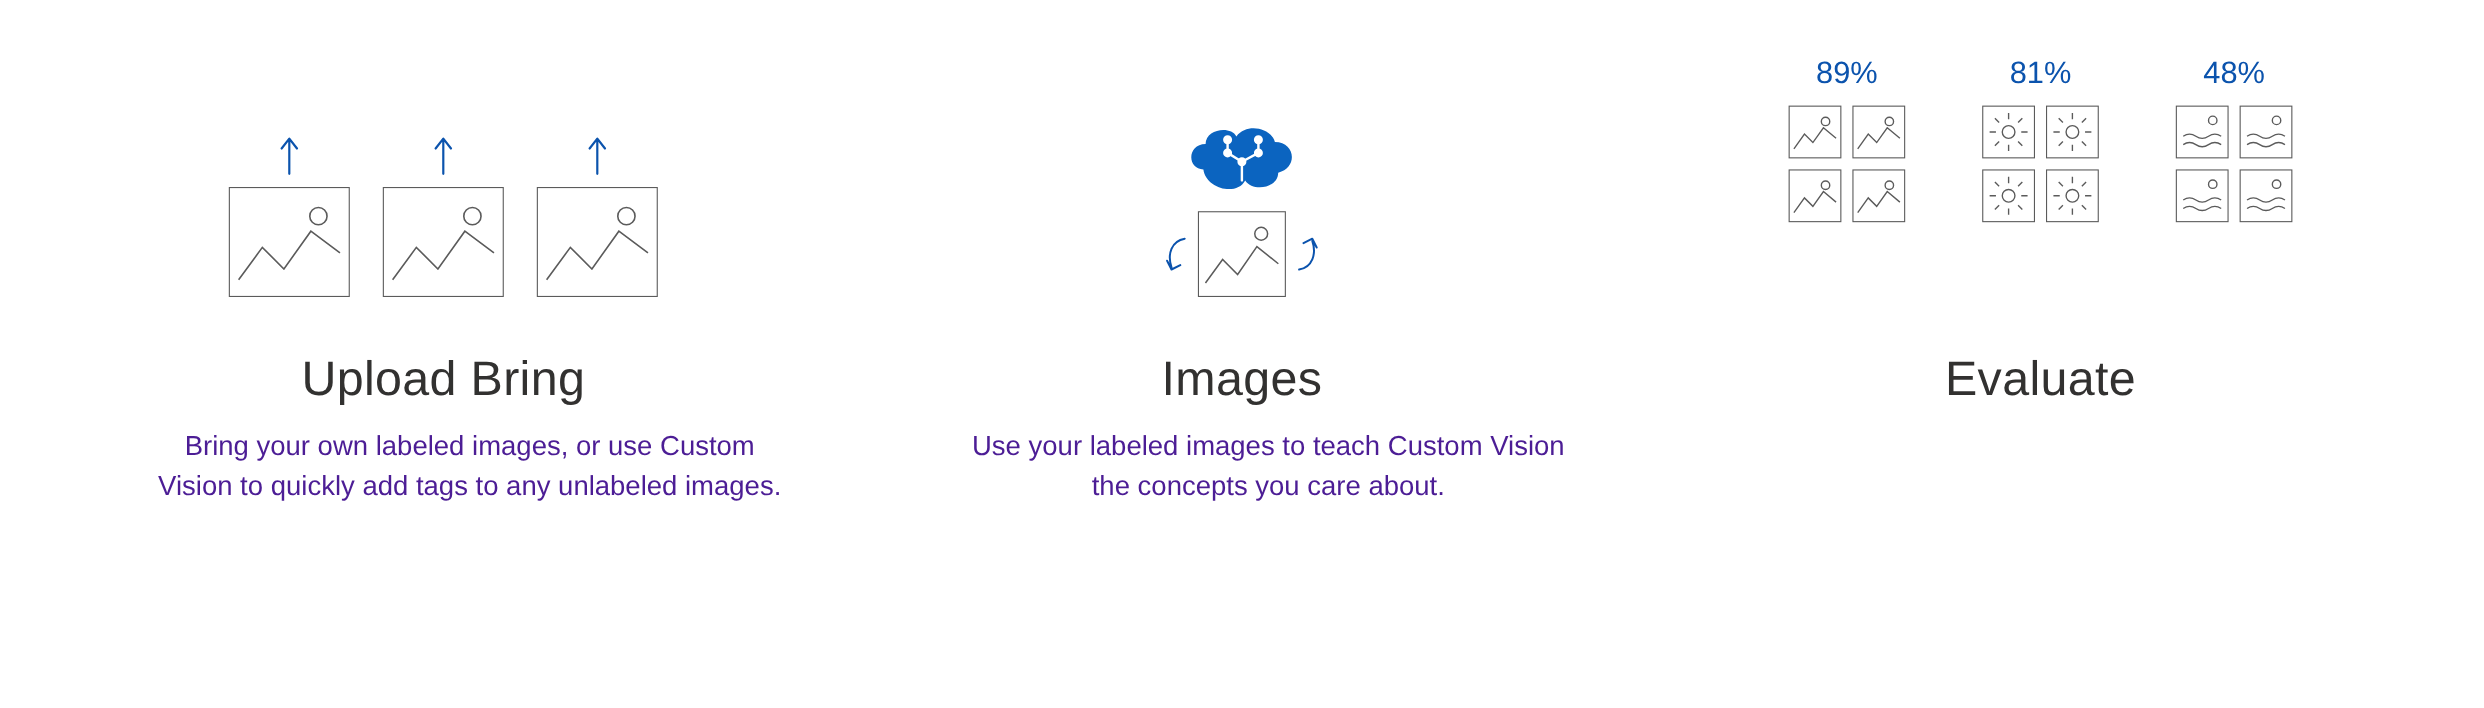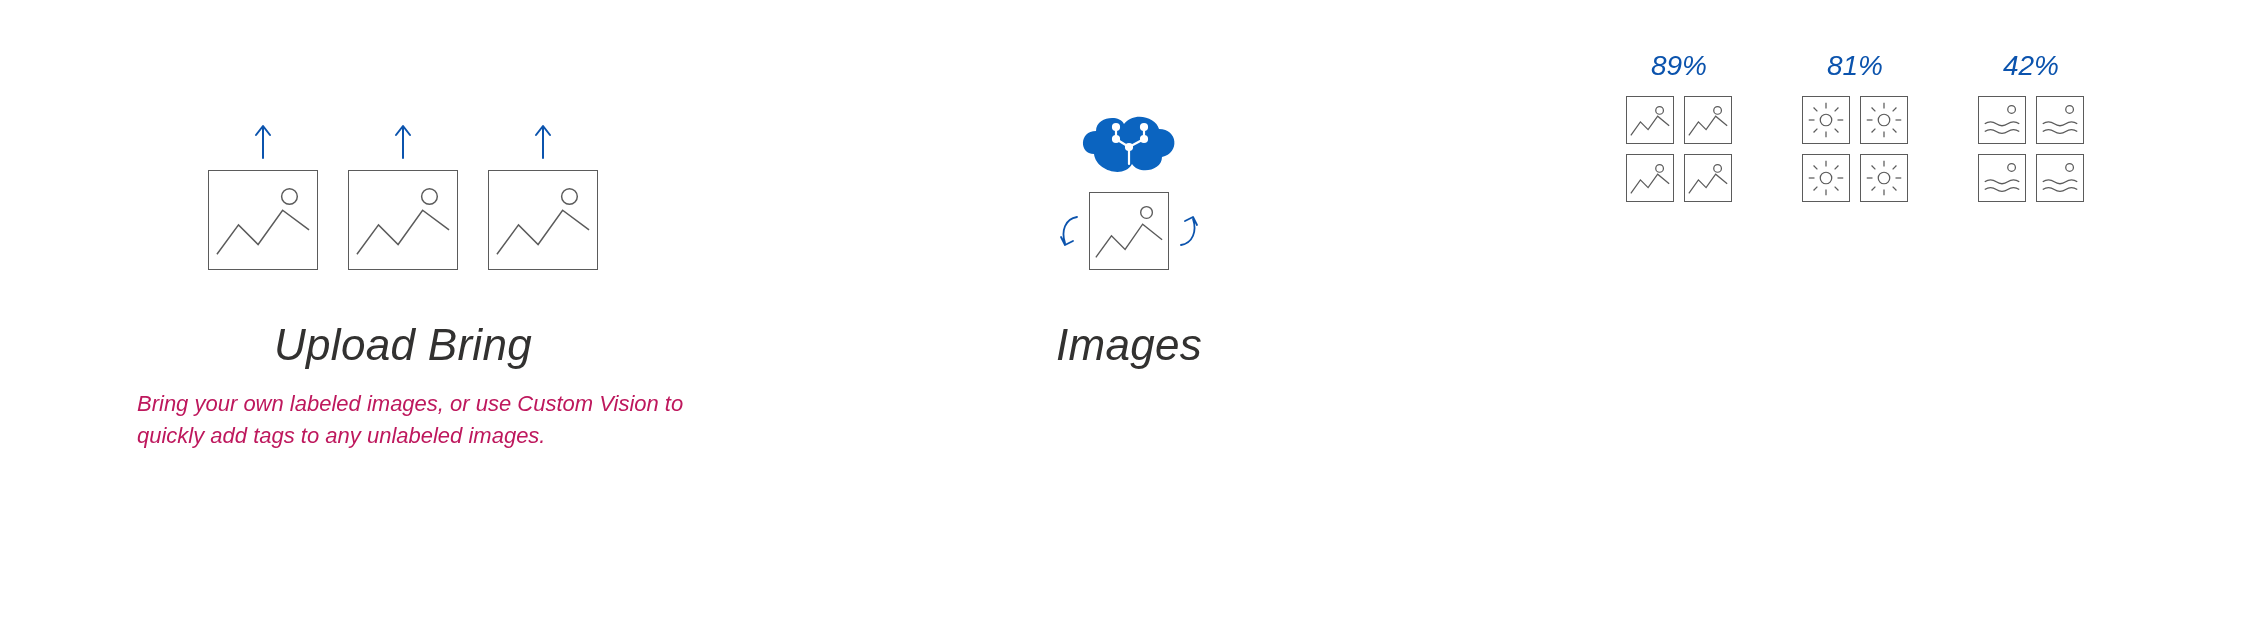--- a/index.html
+++ b/index.html
@@ -11,22 +11,22 @@
       height: 644px;
       display: flex;
       justify-content: space-between;
       padding: 50px 40px 40px 40px;
     }
     .col {
       flex: 1;
       display: flex;
       flex-direction: column;
       align-items: center;
+      text-align: center;
       padding: 0 30px;
-      font-style: italic;
     }
     .illustration {
       height: 220px;
       display: flex;
       align-items: flex-end;
       justify-content: center;
       gap: 30px;
       margin-bottom: 50px;
     }
     .upload-item {
@@ -108,23 +108,23 @@
     }
     .mini svg { position:absolute; inset:0; width:100%; height:100%; }
     h2.title {
       font-size: 44px;
       font-weight: 300;
       color: #323130;
       margin-bottom: 18px;
       letter-spacing: 0.3px;
     }
     p.desc {
-      font-size: 22px;
+      font-size: 25px;
       font-weight: 400;
-      color: #be185d;
+      color: #4c1d95;
       line-height: 1.45;
       max-width: 580px;
       margin-left: 48px;
     }
   </style>
 </head>
 <body>
 
 <section class="col">
   <div class="illustration">
@@ -202,20 +202,21 @@
         </div>
         <span class="cycle-arrow">
           <svg viewBox="0 0 28 40">
               <path d="M6 34 C18 32 22 20 18 8 M22 14 L18 6 L10 10" fill="none" stroke="#0b53ad" stroke-width="1.8" stroke-linecap="round" stroke-linejoin="round"></path>
             </svg>
         </span>
       </div>
     </div>
   </div>
   <h2 class="title">Images</h2>
+  <p class="desc">Use your labeled images to teach Custom Vision the concepts you care about.</p>
 </section>
 
 <section class="col">
   <div class="illustration eval-groups">
 
     <div class="eval-group">
       <span class="pct">89%</span>
       <div class="grid2">
         <div class="mini">
             <svg viewBox="0 0 48 48">
@@ -304,21 +305,21 @@
                 <line x1="33" y1="33" x2="37" y2="37"></line>
                 <line x1="33" y1="15" x2="37" y2="11"></line>
                 <line x1="11" y1="37" x2="15" y2="33"></line>
               </g>
             </svg>
           </div>
       </div>
     </div>
 
     <div class="eval-group">
-      <span class="pct">42%</span>
+      <span class="pct">48%</span>
       <div class="grid2">
         <div class="mini">
             <svg viewBox="0 0 48 48">
               <circle cx="34" cy="13" r="4" fill="none" stroke="#5b5b5b" stroke-width="1.3"></circle>
               <path d="M6 28 Q12 24 18 28 T30 28 T42 28" fill="none" stroke="#5b5b5b" stroke-width="1.3"></path>
               <path d="M6 36 Q12 32 18 36 T30 36 T42 36" fill="none" stroke="#5b5b5b" stroke-width="1.3"></path>
             </svg>
           </div>
         <div class="mini">
             <svg viewBox="0 0 48 48">
@@ -338,13 +339,14 @@
             <svg viewBox="0 0 48 48">
               <circle cx="34" cy="13" r="4" fill="none" stroke="#5b5b5b" stroke-width="1.3"></circle>
               <path d="M6 28 Q12 24 18 28 T30 28 T42 28" fill="none" stroke="#5b5b5b" stroke-width="1.3"></path>
               <path d="M6 36 Q12 32 18 36 T30 36 T42 36" fill="none" stroke="#5b5b5b" stroke-width="1.3"></path>
             </svg>
           </div>
       </div>
     </div>
 
   </div>
+  <h2 class="title">Evaluate</h2>
 </section>
 
 </body></html>

